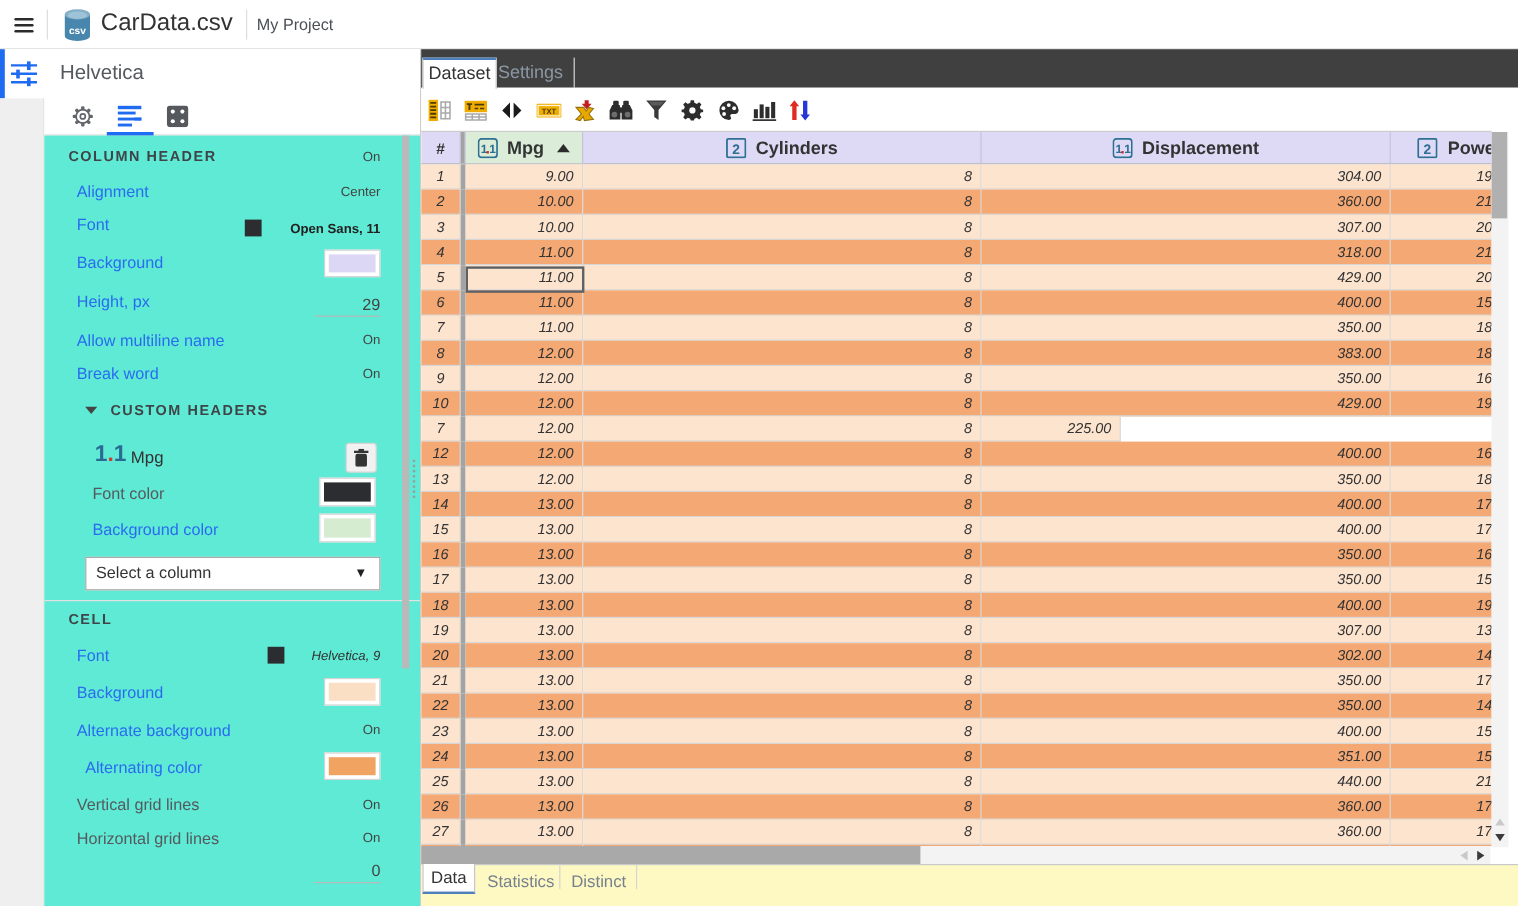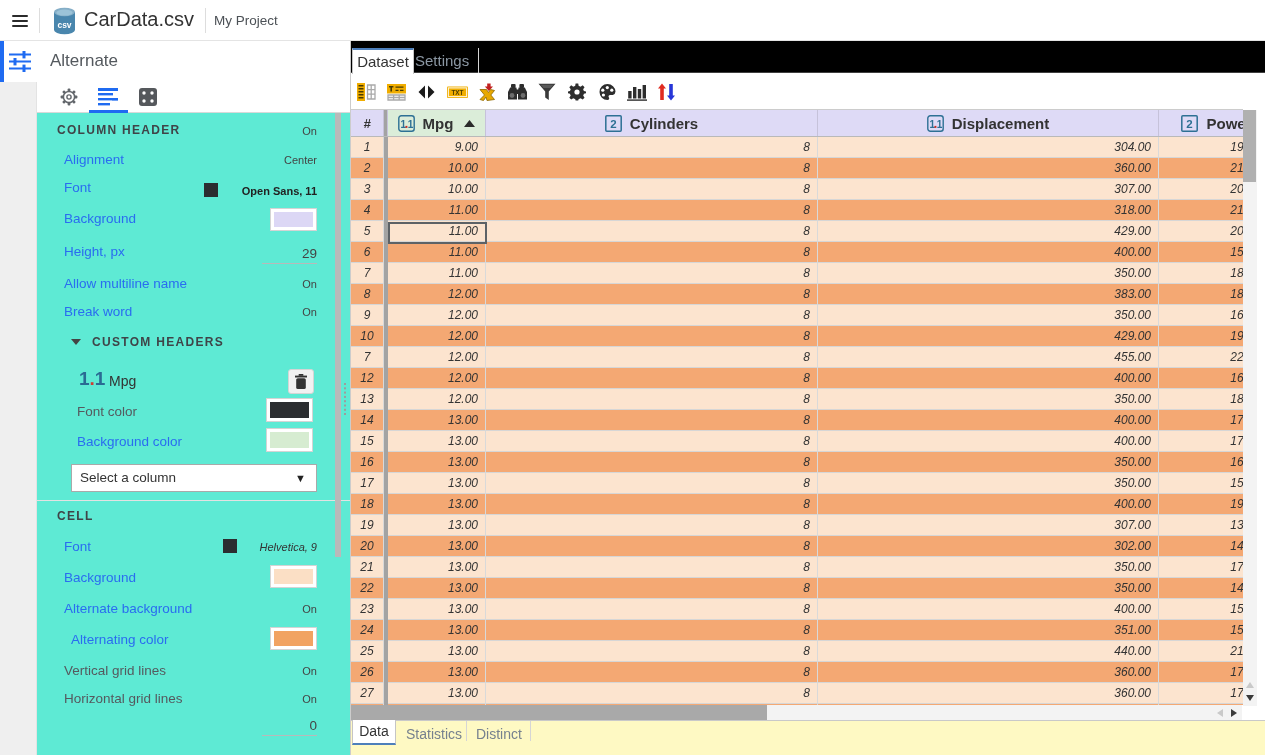--- a/index.html
+++ b/index.html
@@ -28,21 +28,21 @@
 .swatch i{display:block;width:100%;height:100%;}
 .minis{position:absolute;width:14px;height:14px;background:#2b2d30;}
 .uline{position:absolute;width:55px;border-bottom:1px solid #b9b9b9;height:18px;text-align:right;}
 #seldrop{position:absolute;left:34px;top:351px;width:246px;height:28px;border:1px solid #a9a9a9;background:#fff;line-height:26px;}
 #seldrop .tx{position:absolute;left:8px;color:#333;}
 #seldrop .cr{position:absolute;right:10px;top:0px;color:#222;font-size:11px;}
 #psep{position:absolute;left:0px;top:387px;width:313px;height:1px;background:#e2e2e2;}
 #pscroll{position:absolute;left:335px;top:113px;width:6px;height:444px;background:#b9b9b9;}
 #trashbtn{position:absolute;left:251px;top:256px;width:26px;height:25px;background:#f1f1f1;border:1px solid #d5d5d5;border-radius:3px;}
 
-#mtabs{position:absolute;left:351px;top:41px;width:914px;height:32px;background:#000000;border-bottom:1px solid #404040;}
+#mtabs{position:absolute;left:351px;top:41px;width:914px;height:32px;background:#404040;border-bottom:1px solid #404040;}
 .tab1{position:absolute;left:1px;top:7px;width:62px;height:26px;background:#fff;border:1px solid #c5c5c5;border-top:2px solid #4d7fbb;border-bottom:none;text-align:center;font-size:15px;color:#333;line-height:24px;z-index:3;}
 .tab2{position:absolute;left:64px;top:7px;width:64px;height:25px;text-align:left;font-size:15px;color:#8b97a3;line-height:26px;border-right:1px solid #d5d5d5;}
 
 #tbar{position:absolute;left:351px;top:73px;width:914px;height:36px;background:#fff;}
 #tbar svg{position:absolute;top:10px;}
 
 #grid{position:absolute;left:351px;top:109px;width:892px;height:596px;overflow:hidden;border-top:1px solid #ccc;}
 .thead{display:flex;height:27px;background:#dedaf6;border-bottom:1px solid #b9b9b9;font-weight:bold;font-size:15px;color:#333;}
 .thead .h{flex:none;height:26px;display:flex;align-items:center;justify-content:center;border-right:1px solid #c6c2da;}
 .trow{display:flex;height:21px;font-size:12px;font-style:italic;color:#333;}
@@ -100,21 +100,21 @@
   <svg style="position:absolute;left:9px;top:10px;" width="22" height="21" viewBox="0 0 22 21">
     <g stroke="#1f6bf1" stroke-width="2" fill="none">
       <path d="M0 3.5 H22 M0 10.5 H22 M0 17.5 H22"></path>
     </g>
     <g fill="#1f6bf1">
       <rect x="13.5" y="0" width="3" height="7.4"></rect>
       <rect x="4.5" y="7" width="3" height="7.4"></rect>
       <rect x="13.5" y="13.6" width="3" height="7.4"></rect>
     </g>
   </svg>
-  <div class="t">Alternate</div>
+  <div class="t">Helvetica</div>
 </div>
 <div id="rail"></div>
 <div id="pborder"></div>
 
 <div id="ptabs">
   <svg style="position:absolute;left:23px;top:6px;" width="18" height="18" viewBox="0 0 18 18">
     <circle cx="9" cy="9" r="5.6" fill="none" stroke="#62666b" stroke-width="1.5"></circle>
     <circle cx="9" cy="9" r="2.1" fill="none" stroke="#62666b" stroke-width="1.4"></circle>
     <g fill="#62666b">
       <rect x="7.6" y="0.6" width="2.8" height="3.2" rx="1"></rect>
@@ -458,21 +458,20 @@
       <div class="c cmpg">12.00</div>
       <div class="c ccyl">8</div>
       <div class="c cdis">429.00</div>
       <div class="c cpow">198.00</div>
     </div>
 <div class="trow rp">
       <div class="c cnum">7</div>
       <div class="c cband"></div>
       <div class="c cmpg">12.00</div>
       <div class="c ccyl">8</div>
-      <div class="c cdis">455.00</div>
       <div class="c cpow">225.00</div>
     </div>
 <div class="trow ro">
       <div class="c cnum">12</div>
       <div class="c cband"></div>
       <div class="c cmpg">12.00</div>
       <div class="c ccyl">8</div>
       <div class="c cdis">400.00</div>
       <div class="c cpow">167.00</div>
     </div>

